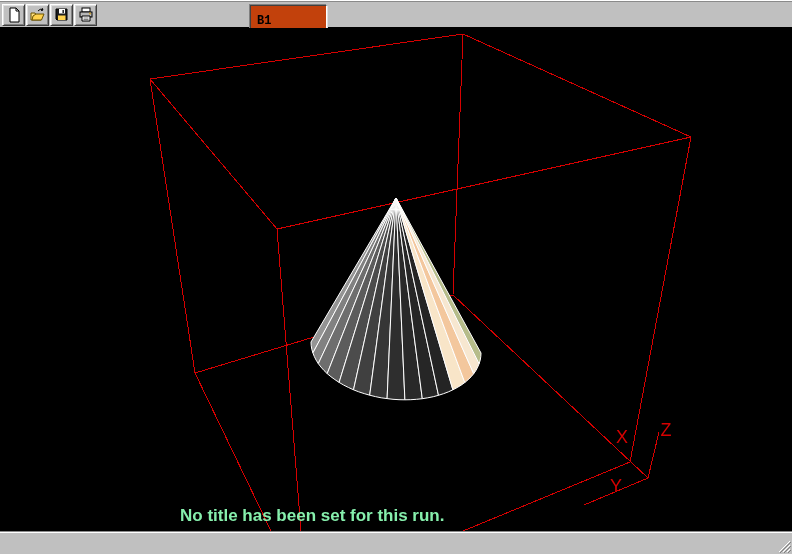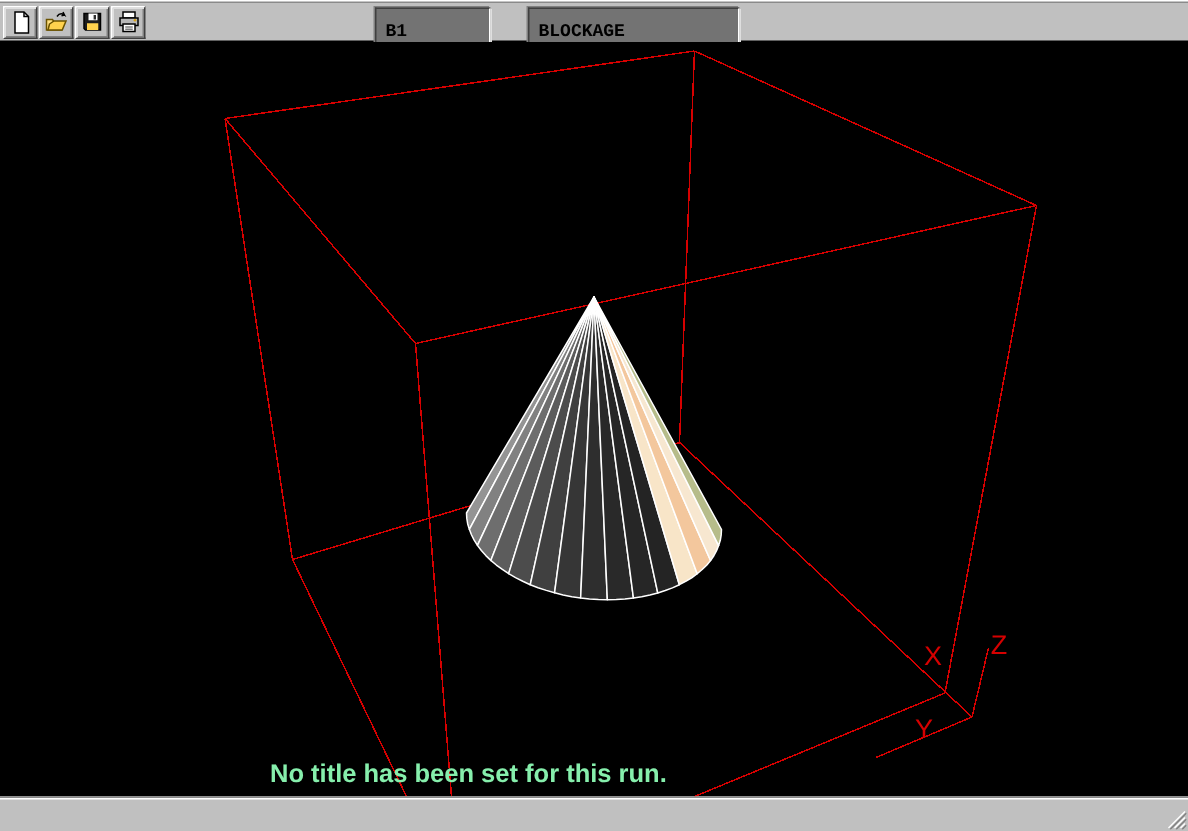--- a/index.html
+++ b/index.html
@@ -13,21 +13,21 @@
     box-shadow:inset 0 1px 0 #ffffff, inset 0 2px 0 #8a8a8a, inset 0 -1px 0 #000000;
   }
   .tbtn{
     position:absolute;top:4px;width:23px;height:22px;background:#c0c0c0;
     border:1px solid;border-color:#ffffff #404040 #404040 #ffffff;
     box-shadow:inset 1px 1px 0 #dfdfdf, inset -1px -1px 0 #808080;
     display:flex;align-items:center;justify-content:center;padding:0;cursor:default;
   }
   .tbtn svg{display:block}
   .tfield{
-    position:absolute;top:5px;height:31px;background:#737373;box-sizing:border-box;
+    position:absolute;top:5px;height:31px;background:#c2410c;box-sizing:border-box;
     border:1px solid;border-color:#404040 #ffffff #ffffff #404040;
     box-shadow:-1px -1px 0 #808080, 1px 1px 0 #dfdfdf;
     font:700 12px "Liberation Mono",monospace;color:#000;padding:0 2px 0 6px;
   }
   #field-name{left:250px;width:77px}
   #field-type{left:352px;width:141px}
   
   #viewport{
     position:absolute;left:0;top:28px;width:792px;height:503px;background:#000;
   }
@@ -82,21 +82,20 @@
     <svg width="16" height="16">
       <rect x="4" y="1" width="8" height="4" fill="#ffffff" stroke="#000000"></rect>
       <rect x="2" y="5" width="12" height="5" fill="#b8b8b8" stroke="#000000"></rect>
       <circle cx="12" cy="6.5" r="0.9" fill="#d4a017"></circle>
       <path d="M4 9 h8 v5 h-8 z" fill="#ffffff" stroke="#000000"></path>
       <path d="M5.5 11 h5 M5.5 12.5 h5" stroke="#808080"></path>
     </svg>
   </button>
 
   <input id="field-name" class="tfield" type="text" value="B1" style="">
-  <input id="field-type" class="tfield" type="text" value="BLOCKAGE" style="">
 </div>
 
 <div id="viewport">
   <svg id="scene" width="792" height="503" viewBox="0 28 792 503">
       <g stroke="#d60000" stroke-width="1" fill="none" shape-rendering="crispEdges">
         <line x1="150" y1="79" x2="463" y2="34"></line>
         <line x1="463" y1="34" x2="691" y2="137"></line>
         <line x1="150" y1="79" x2="277" y2="229"></line>
         <line x1="277" y1="229" x2="691" y2="137"></line>
         <line x1="150" y1="79" x2="195" y2="373"></line>

